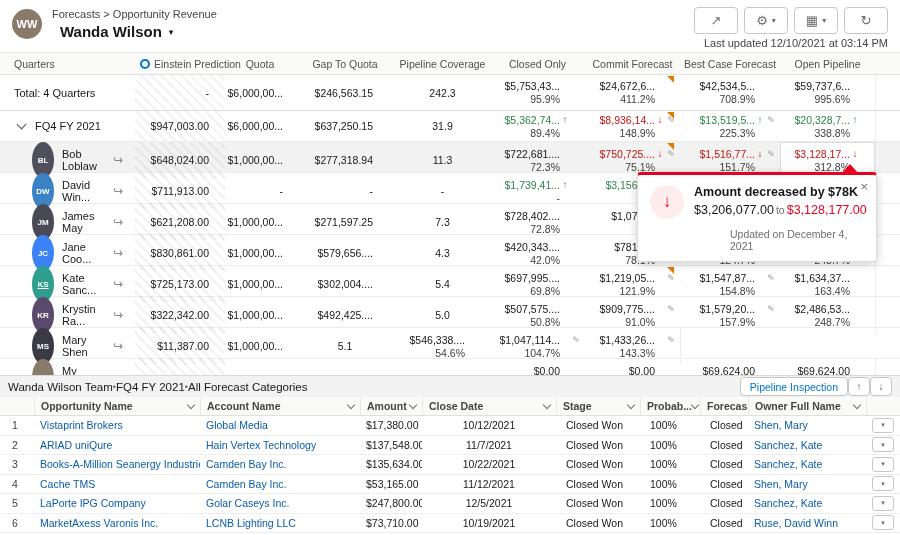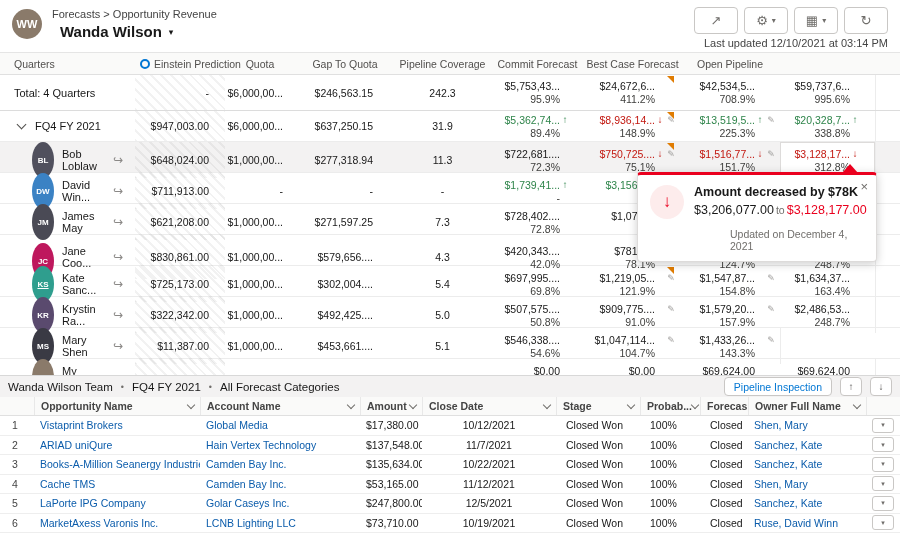--- a/index.html
+++ b/index.html
@@ -74,21 +74,21 @@
   .pop-icon{width:34px;height:34px;border-radius:50%;background:#fdecec;color:#ea001e;flex:0 0 auto;
             display:flex;align-items:center;justify-content:center;font-size:17px;font-weight:bold;}
   .pop-title{font-size:12.5px;font-weight:bold;line-height:15px;}
   .pop-amounts{font-size:12.5px;margin-top:3px;white-space:nowrap;}
   .pop-amounts .to{color:#706e6b;font-size:10.5px;padding:0 2px;}
   .pop-amounts .new{color:#ea001e;}
   .pop-updated{font-size:10.5px;color:#706e6b;margin:9px 0 0 44px;padding-left:36px;}
 
   
   .listbar{position:absolute;top:375px;left:0;right:0;height:22px;background:#f3f2f2;border-top:1px solid #d8d8d8;
-           display:flex;align-items:center;gap:8px;padding:0 8px;box-sizing:border-box;font-size:11.5px;}
+           display:flex;align-items:center;padding:0 8px;box-sizing:border-box;font-size:11.5px;}
   .dot{color:#706e6b;font-size:9px;}
   .pipeline-btn{margin-left:auto;height:17px;padding:0 9px;background:#fff;border:1px solid #c9c7c5;border-radius:4px;
                 color:#0176d3;font-size:10.5px;display:flex;align-items:center;cursor:pointer;}
   .sqbtn{width:20px;height:17px;background:#fff;border:1px solid #c9c7c5;border-radius:4px;color:#514f4d;
          font-size:10px;display:flex;align-items:center;justify-content:center;cursor:pointer;}
 
   
   .ltable{position:absolute;top:397px;left:0;right:0;bottom:0;overflow:hidden;}
   .lgrid{display:grid;grid-template-columns:34px 166px 160px 62px 134px 84px 60px 48px 118px 34px;}
   .lhead{height:18px;background:#fafaf9;border-bottom:1px solid #e0e0e0;font-size:10.5px;font-weight:bold;color:#444;}
@@ -156,20 +156,23 @@
         <div class="hc ">
           <span>Quota</span>
         </div>
         <div class="hc ">
           <span>Gap To Quota</span>
         </div>
         <div class="hc ">
           <span>Pipeline Coverage</span>
         </div>
         <div class="hc ">
+          <span>Closed Only</span>
+        </div>
+        <div class="hc ">
           <span>Commit Forecast</span>
         </div>
         <div class="hc ">
           <span>Best Case Forecast</span>
         </div>
         <div class="hc ">
           <span>Open Pipeline</span>
         </div>
         <div></div>
       </div>
@@ -389,21 +392,21 @@
               <span class="amt"></span>
               <span class="slot arw"></span>
               <span class="slot pcl"></span>
             </div>
             <div class="l2"></div>
           </div>
           <div class="sparecol"></div>
         </div>
         <div class="grow frow t-person">
           <div class="qcell person">
-            <span class="avatar sm" style="background: #be185d; margin-top: 8px;">JC</span>
+            <span class="avatar sm" style="background: #3b82f6;">JC</span>
             <span>Jane Coo...</span>
             <span class="jump">↪</span>
           </div>
           <div class="scell einstein">$830,861.00</div>
           <div class="scell quota">$1,000,00...</div>
           <div class="scell gap">$579,656....</div>
           <div class="scell coverage">4.3</div>
           <div class="fc">
             <div class="l1">
               <span class="amt">$420,343....</span>
@@ -528,21 +531,20 @@
           <div class="sparecol"></div>
         </div>
         <div class="grow frow t-person">
           <div class="qcell person">
             <span class="avatar sm" style="background: rgb(58, 58, 68);">MS</span>
             <span>Mary Shen</span>
             <span class="jump">↪</span>
           </div>
           <div class="scell einstein">$11,387.00</div>
           <div class="scell quota">$1,000,00...</div>
-          <div class="scell gap">$453,661....</div>
           <div class="scell coverage">5.1</div>
           <div class="fc">
             <div class="l1">
               <span class="amt">$546,338....</span>
               <span class="slot arw"></span>
               <span class="slot pcl"></span>
             </div>
             <div class="l2">54.6%</div>
           </div>
           <div class="fc">

